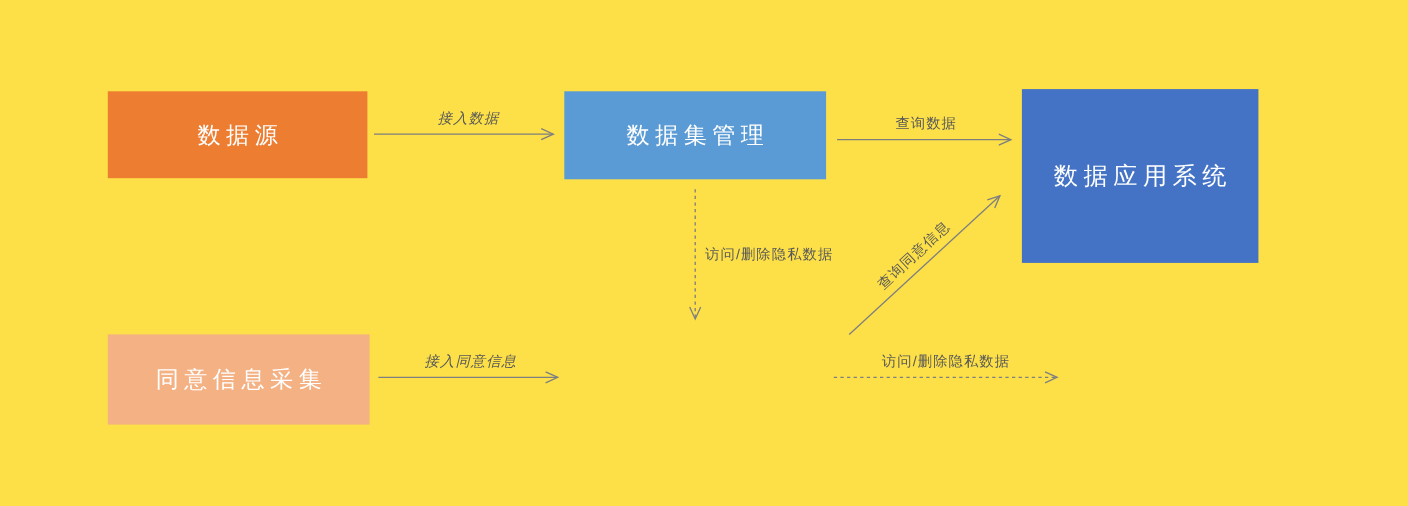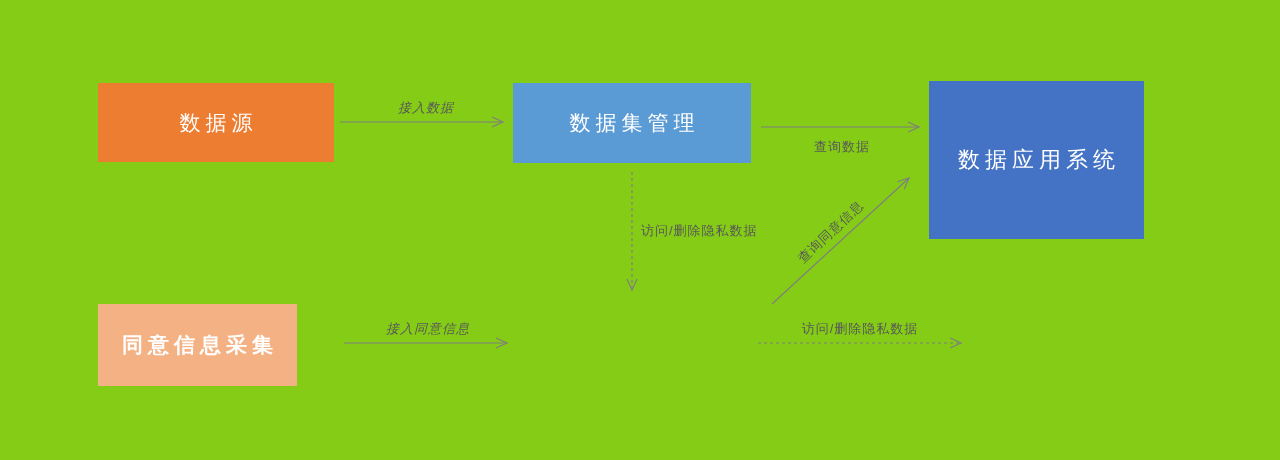--- a/index.html
+++ b/index.html
@@ -5,21 +5,21 @@
   html, body {
     margin: 0;
     padding: 0;
     background: #ffffff;
     font-family: "Liberation Sans", "DejaVu Sans", sans-serif;
   }
   #canvas {
     position: relative;
     width: 1280px;
     height: 460px;
-    background: #84cc16;
+    background: #fde047;
     overflow: hidden;
   }
   #edge-layer {
     position: absolute;
     left: 0; top: 0;
     width: 1280px; height: 460px;
   }
   .node {
     position: absolute;
     display: flex;
@@ -27,32 +27,32 @@
     justify-content: center;
     letter-spacing: 5px;
     text-indent: 5px;
     font-size: 21px;
     box-sizing: border-box;
     white-space: nowrap;
   }
   .n0 { left: 98px;  top: 83px;  width: 236px; height: 79px; }
   .n1 { left: 513px; top: 83px;  width: 238px; height: 80px; }
   .n2 { left: 929px; top: 81px;  width: 215px; height: 158px; font-size: 22px; }
-  .n3 { left: 98px;  top: 304px; width: 199px; height: 82px; font-weight: bold; }
+  .n3 { left: 98px;  top: 304px; width: 238px; height: 82px; }
   .n4 { left: 515px; top: 305px; width: 237px; height: 79px; }
   .n5 { left: 972px; top: 319px; width: 155px; height: 51px; font-size: 17px; letter-spacing: 2px; text-indent: 2px; }
   .elabel {
     position: absolute;
     font-size: 13px;
     letter-spacing: 1px;
     white-space: nowrap;
     line-height: 16px;
   }
   .e0 { left: 363px; top: 100px; width: 126px; text-align: center; }
-  .e1 { left: 779px; top: 104px; width: 126px; text-align: center; margin-top: 35px; }
+  .e1 { left: 779px; top: 104px; width: 126px; text-align: center; }
   .e2 { left: 641px; top: 223px; }
   .e3 { left: 358px; top: 321px; width: 140px; text-align: center; font-style: italic; }
   .e4 { left: 770px; top: 224px; width: 122px; text-align: center;
         transform: rotate(-43deg); transform-origin: center center; }
   .e5 { left: 795px; top: 321px; width: 130px; text-align: center; }
   line.edge { stroke-width: 1.2; fill: none; }
   line.dashed { stroke-dasharray: 3 3; }
 </style>
 </head>
 <body>

